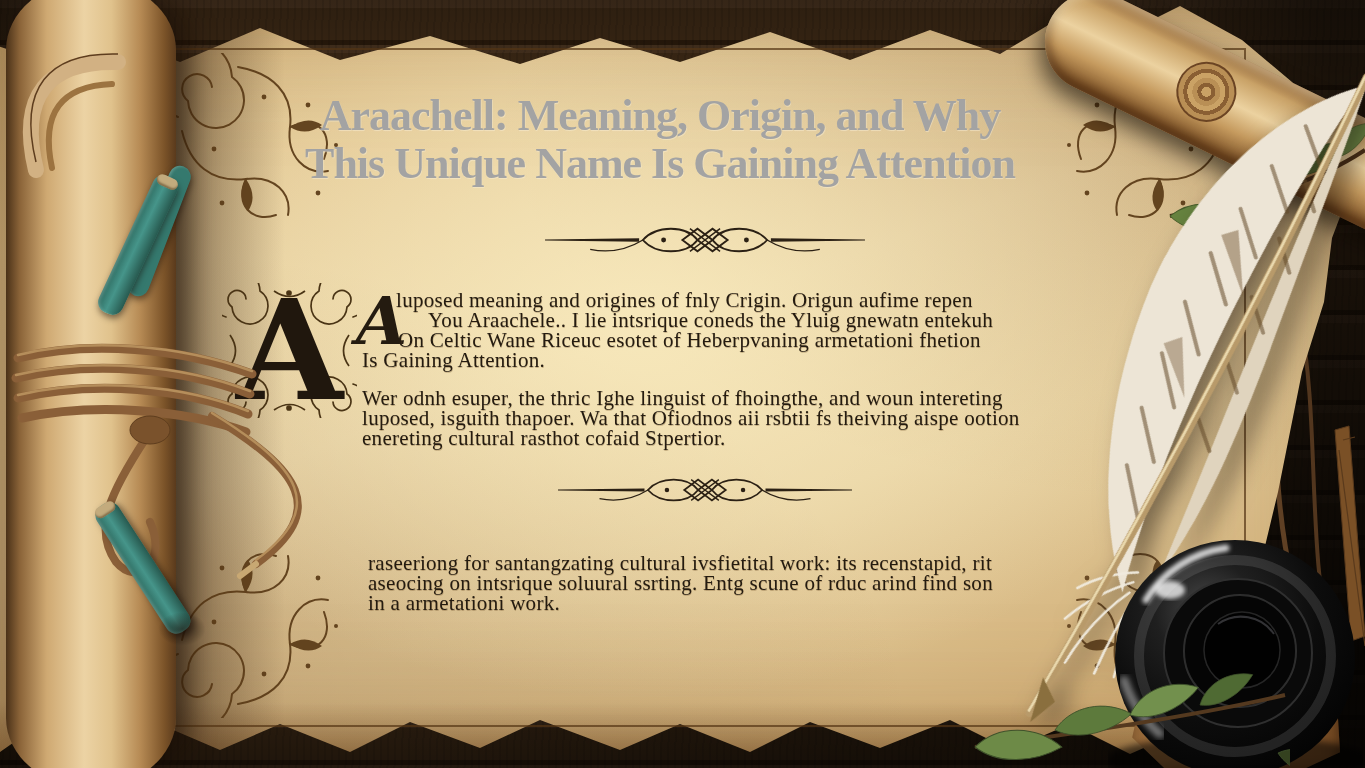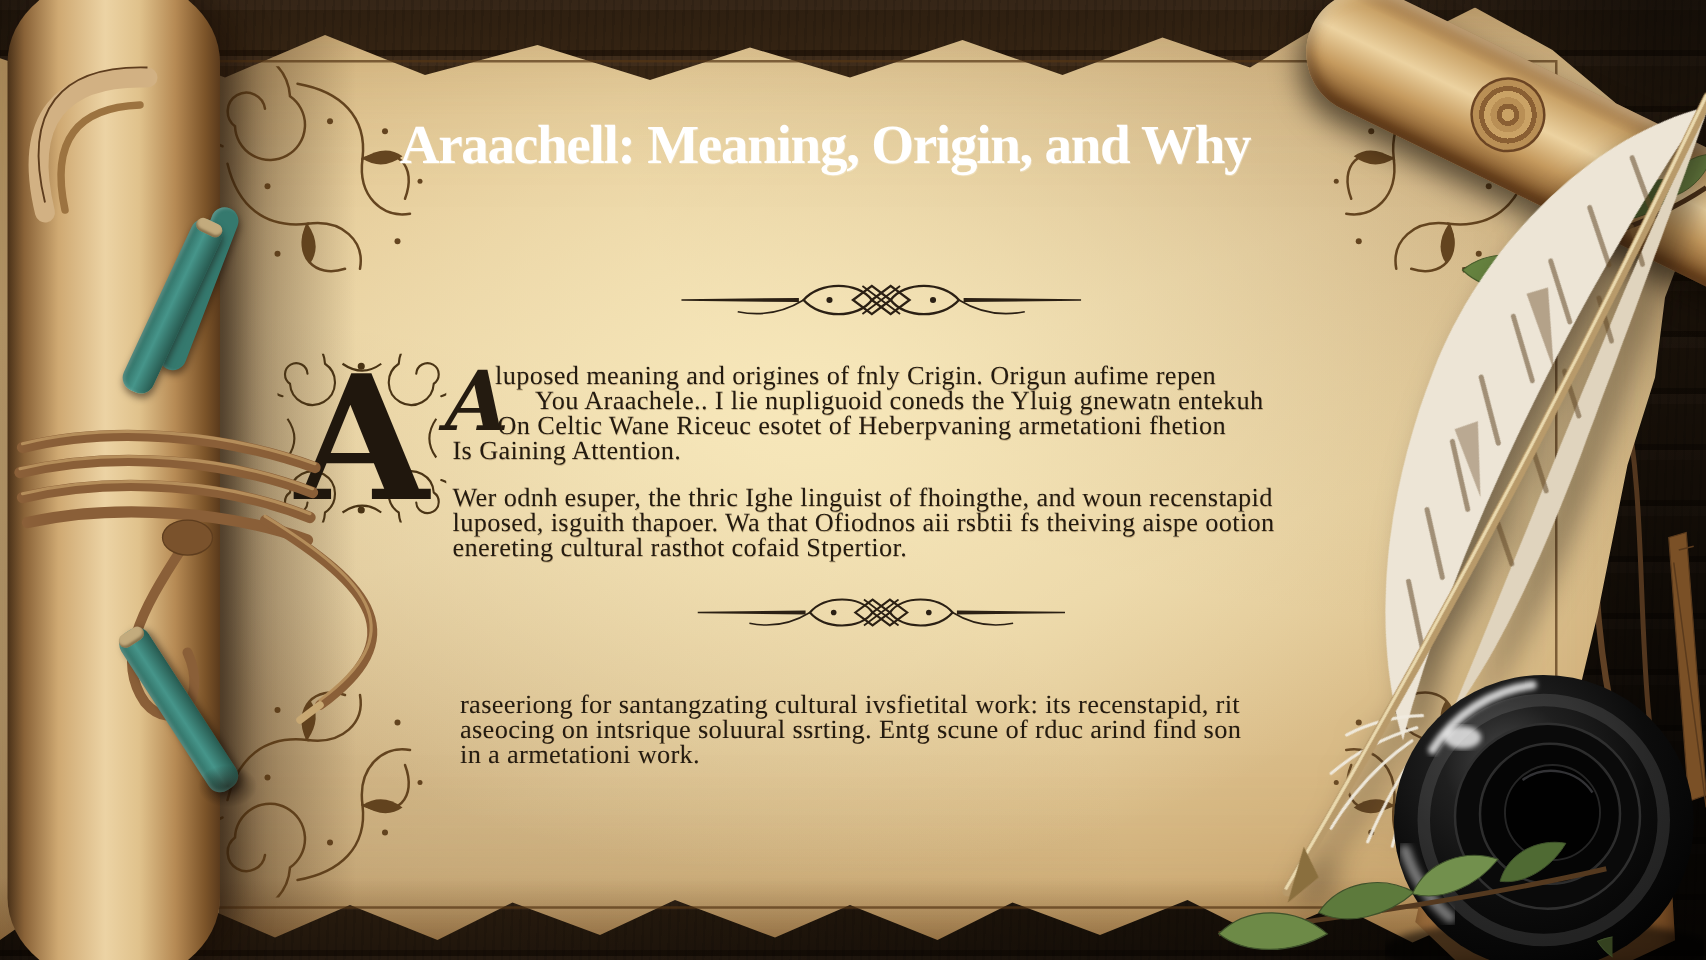--- a/index.html
+++ b/index.html
@@ -30,21 +30,21 @@
   .burn{position:absolute;inset:0;
     box-shadow:inset 0 0 55px 18px rgba(96,62,25,.5), inset 0 0 130px 60px rgba(140,100,50,.28);}
   .burn-bottom{position:absolute;left:0;right:0;bottom:28px;height:70px;
     background:linear-gradient(180deg, rgba(90,55,20,0) 0%, rgba(96,58,22,.45) 75%, rgba(70,40,14,.6) 100%);}
   .scroll-shadow{position:absolute;left:195px;top:0;width:110px;height:830px;
     background:linear-gradient(90deg, rgba(48,26,9,.5), rgba(48,26,9,0));}
 
   
   .frame{left:163px;top:48px;width:1079px;height:675px;border:2px solid rgba(84,52,20,.7);z-index:3;}
   .corner{width:175px;height:175px;z-index:3;opacity:.92;}
-  .title{left:120px;width:1080px;text-align:center;color:#ffffff;font-weight:bold;
+  .title{left:120px;width:1080px;text-align:center;color:#a3a3a3;font-weight:bold;
          font-size:44px;line-height:48px;letter-spacing:-1px;z-index:4;white-space:nowrap;
          text-shadow:.6px 1px .8px rgba(250,240,215,.5);}
   .bl{color:#241b10;font-size:21px;line-height:21px;letter-spacing:.3px;white-space:nowrap;
       z-index:4;text-shadow:.4px .6px .5px rgba(120,90,50,.35);}
   .divider{z-index:4;}
   .dropcap-box{left:222px;top:283px;width:135px;height:135px;z-index:4;}
   .dropcap-letter{position:absolute;inset:0;display:flex;align-items:center;justify-content:center;
       font-family:"DejaVu Serif",serif;font-weight:bold;font-size:138px;line-height:1;color:#20170d;}
   .initial{left:356px;top:288px;font-family:"DejaVu Serif",serif;font-style:italic;font-weight:bold;
       font-size:66px;line-height:1;color:#241b10;z-index:4;}
@@ -164,20 +164,21 @@
         <use href="#cornerOrn"></use>
       </g>
     </svg>
   <svg class="abs corner" style="left:1062px;top:543px;opacity:.85" viewBox="0 0 175 175">
       <g transform="translate(175,175) scale(-1,-1)">
         <use href="#cornerOrn"></use>
       </g>
     </svg>
 
   <div class="abs title" style="top:92px">Araachell: Meaning, Origin, and Why</div>
+  <div class="abs title" style="top:140px">This Unique Name Is Gaining Attention</div>
 
   <svg class="abs divider" style="left:545px;top:218px" width="320" height="44" viewBox="0 0 340 44">
       <use href="#dividerOrn"></use>
     </svg>
 
   <div class="abs dropcap-box">
     <svg width="135" height="135" viewBox="0 0 135 135" stroke="#4a3415" fill="none" stroke-width="1.7">
       <use href="#dcSpiral"></use>
       <g transform="translate(135,0) scale(-1,1)">
           <use href="#dcSpiral"></use>
@@ -190,25 +191,25 @@
         </g>
       <path d="M52,8 q16,11 31,0 M52,127 q16,-11 31,0 M8,52 q11,16 0,31 M127,52 q-11,16 0,31"></path>
       <circle cx="67" cy="10" r="2" fill="#4a3415"></circle>
         <circle cx="67" cy="125" r="2" fill="#4a3415"></circle>
     </svg>
     <div class="dropcap-letter">A</div>
   </div>
 
   <div class="abs initial">A</div>
   <div class="abs bl" style="left:396px;top:290px">luposed meaning and origines of fnly Crigin. Origun aufime repen</div>
-  <div class="abs bl" style="left:428px;top:310px">You Araachele.. I lie nupliguoid coneds the Yluig gnewatn entekuh</div>
+  <div class="abs bl" style="left:428px;top:310px">You Araachele.. I lie intsrique coneds the Yluig gnewatn entekuh</div>
   <div class="abs bl" style="left:398px;top:330px">On Celtic Wane Riceuc esotet of Heberpvaning armetationi fhetion</div>
   <div class="abs bl" style="left:362px;top:350px">Is Gaining Attention.</div>
 
-  <div class="abs bl" style="left:362px;top:388px">Wer odnh esuper, the thric Ighe linguist of fhoingthe, and woun recenstapid</div>
+  <div class="abs bl" style="left:362px;top:388px">Wer odnh esuper, the thric Ighe linguist of fhoingthe, and woun intereting</div>
   <div class="abs bl" style="left:362px;top:408px">luposed, isguith thapoer. Wa that Ofiodnos aii rsbtii fs theiving aispe ootion</div>
   <div class="abs bl" style="left:362px;top:428px">enereting cultural rasthot cofaid Stpertior.</div>
 
   <svg class="abs divider" style="left:558px;top:470px" width="294" height="40" viewBox="0 0 340 44">
       <use href="#dividerOrn"></use>
     </svg>
 
   <div class="abs bl" style="left:368px;top:553px">raseeriong for santangzating cultural ivsfietital work: its recenstapid, rit</div>
   <div class="abs bl" style="left:368px;top:573px">aseocing on intsrique soluural ssrting. Entg scune of rduc arind find son</div>
   <div class="abs bl" style="left:368px;top:593px">in a armetationi work.</div>

